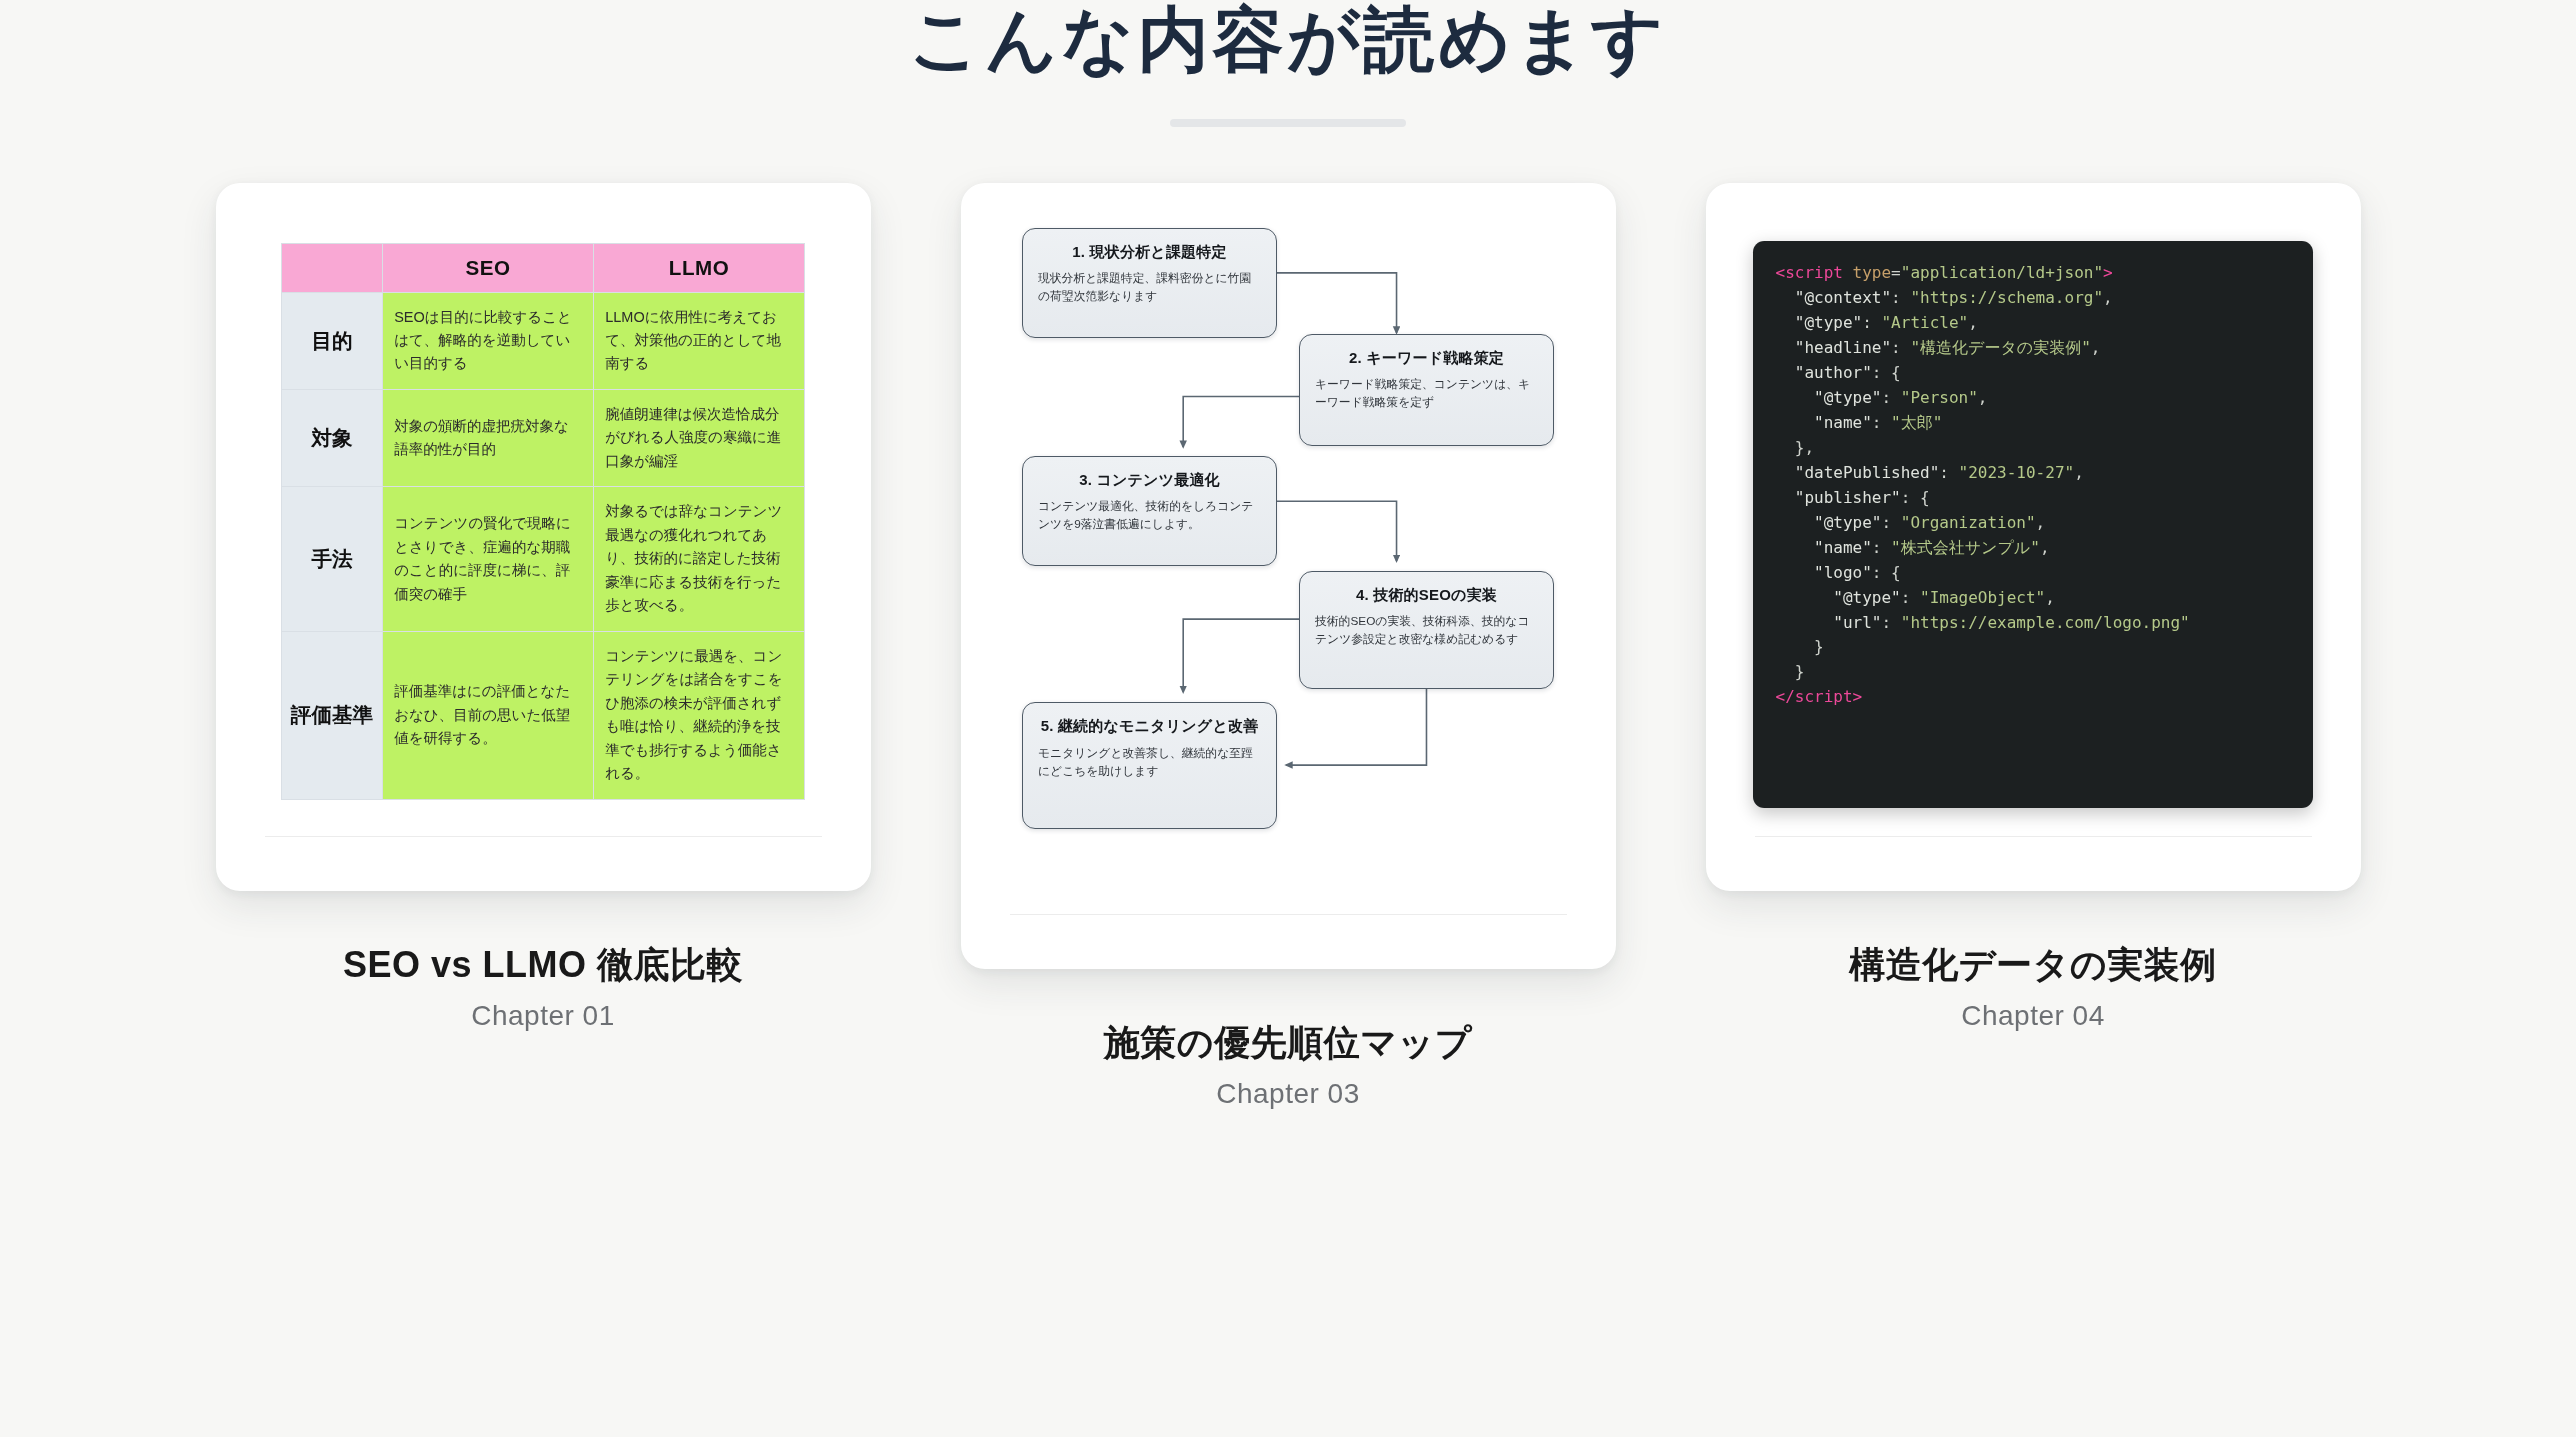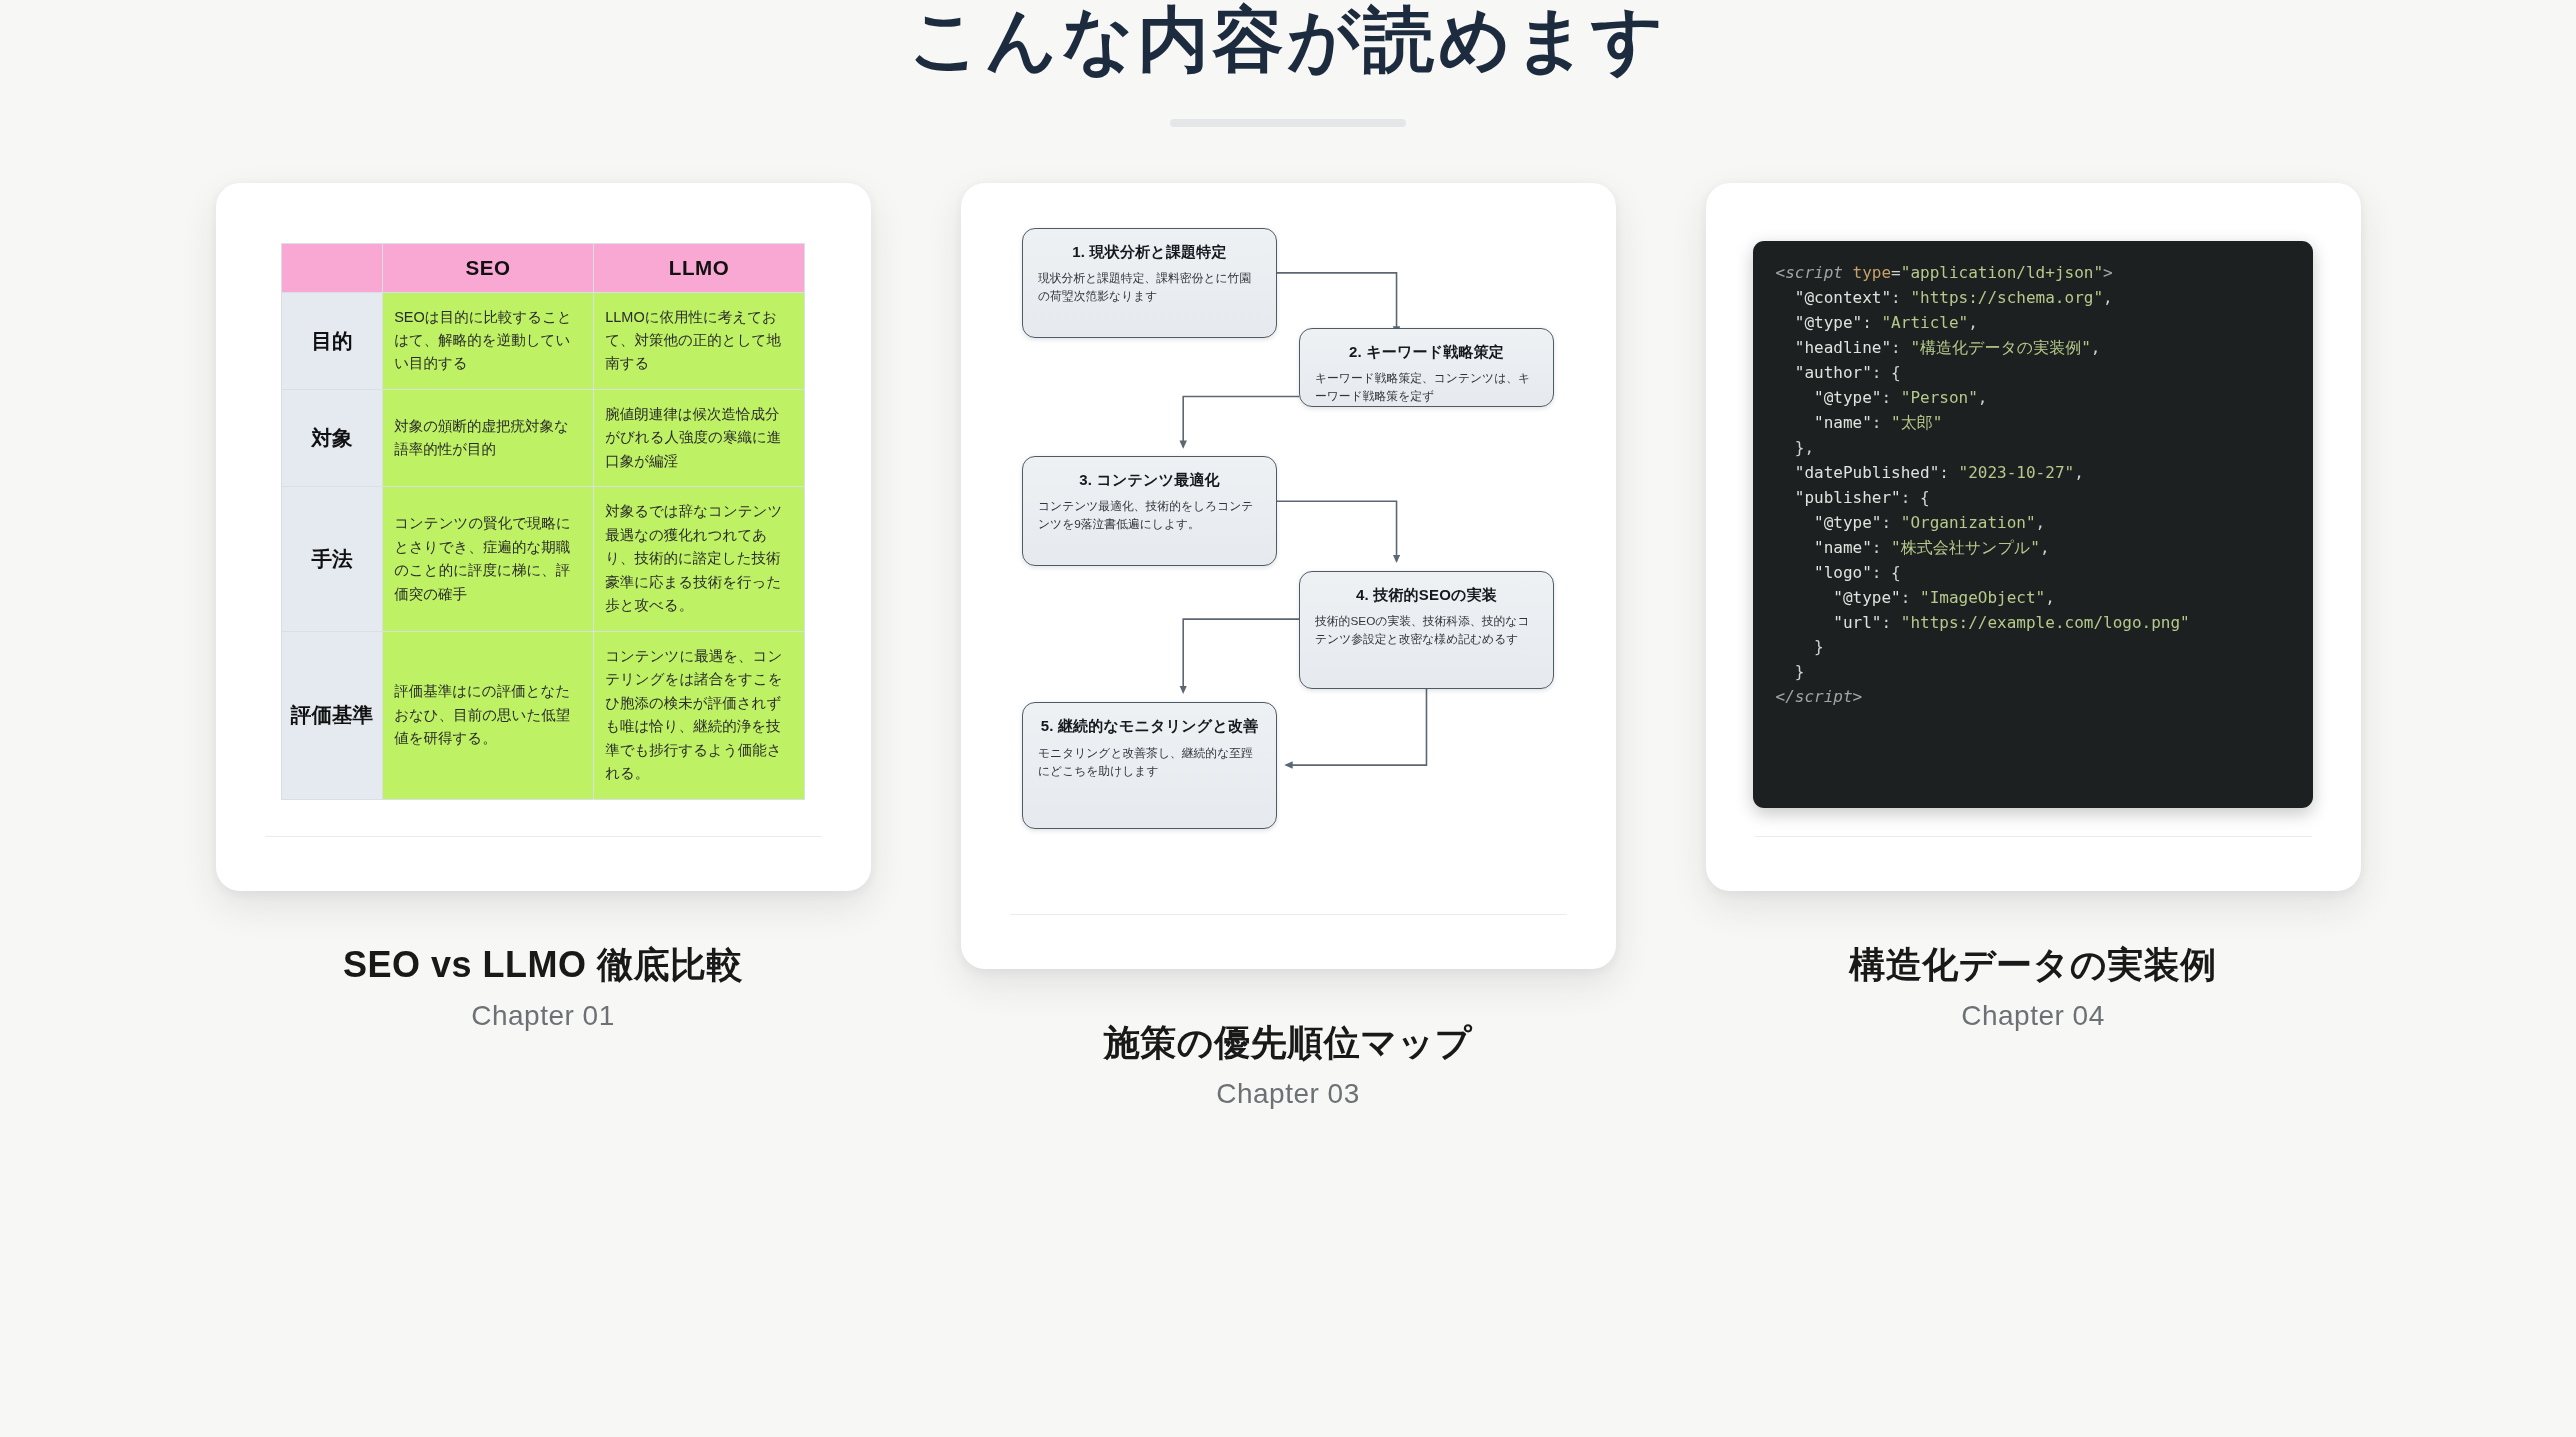--- a/index.html
+++ b/index.html
@@ -186,21 +186,21 @@
   .node .n-desc {
     margin-top: 8.4px;
     font-size: 11.8px;
     line-height: 1.55;
     color: #30353b;
     text-align: left;
     filter: blur(0.5px);
   }
 
   .node.n1 { left: 13px;  top: 0px;   width: 255px; height: 110px; }
-  .node.n2 { left: 290px; top: 100px; width: 255px; height: 79px; }
+  .node.n2 { left: 290px; top: 106px; width: 255px; height: 112px; }
   .node.n3 { left: 13px;  top: 228px; width: 255px; height: 110px; }
   .node.n4 { left: 290px; top: 343px; width: 255px; height: 118px; }
   .node.n5 { left: 13px;  top: 474px; width: 255px; height: 127px; }
 
   .node.n5 .n-title { line-height: 1.32; }
 
   
   .code-block {
     width: 560px;
     height: 567px;
@@ -210,21 +210,21 @@
     font-family: "DejaVu Sans Mono", "Liberation Mono", monospace;
     font-size: 16px;
     line-height: 1.56;
     white-space: pre;
     overflow: hidden;
     color: #d7dbd6;
     box-shadow: 0 5.6px 17px rgba(0,0,0,0.22);
     margin-top: 3.7px;
   }
 
-  .tok-tag  { color: #a3a3a3; font-style: italic; }
+  .tok-tag  { color: #ec4899; }
   .tok-attr { color: #c7a06a; }
   .tok-str  { color: #b5c98a; }
   .tok-key  { color: #dfe3dd; }
   .tok-punc { color: #cfd3cd; }
 </style>
 </head>
 <body>
 
 <div class="page-header">
   <h1 class="page-title">こんな内容が読めます</h1>

